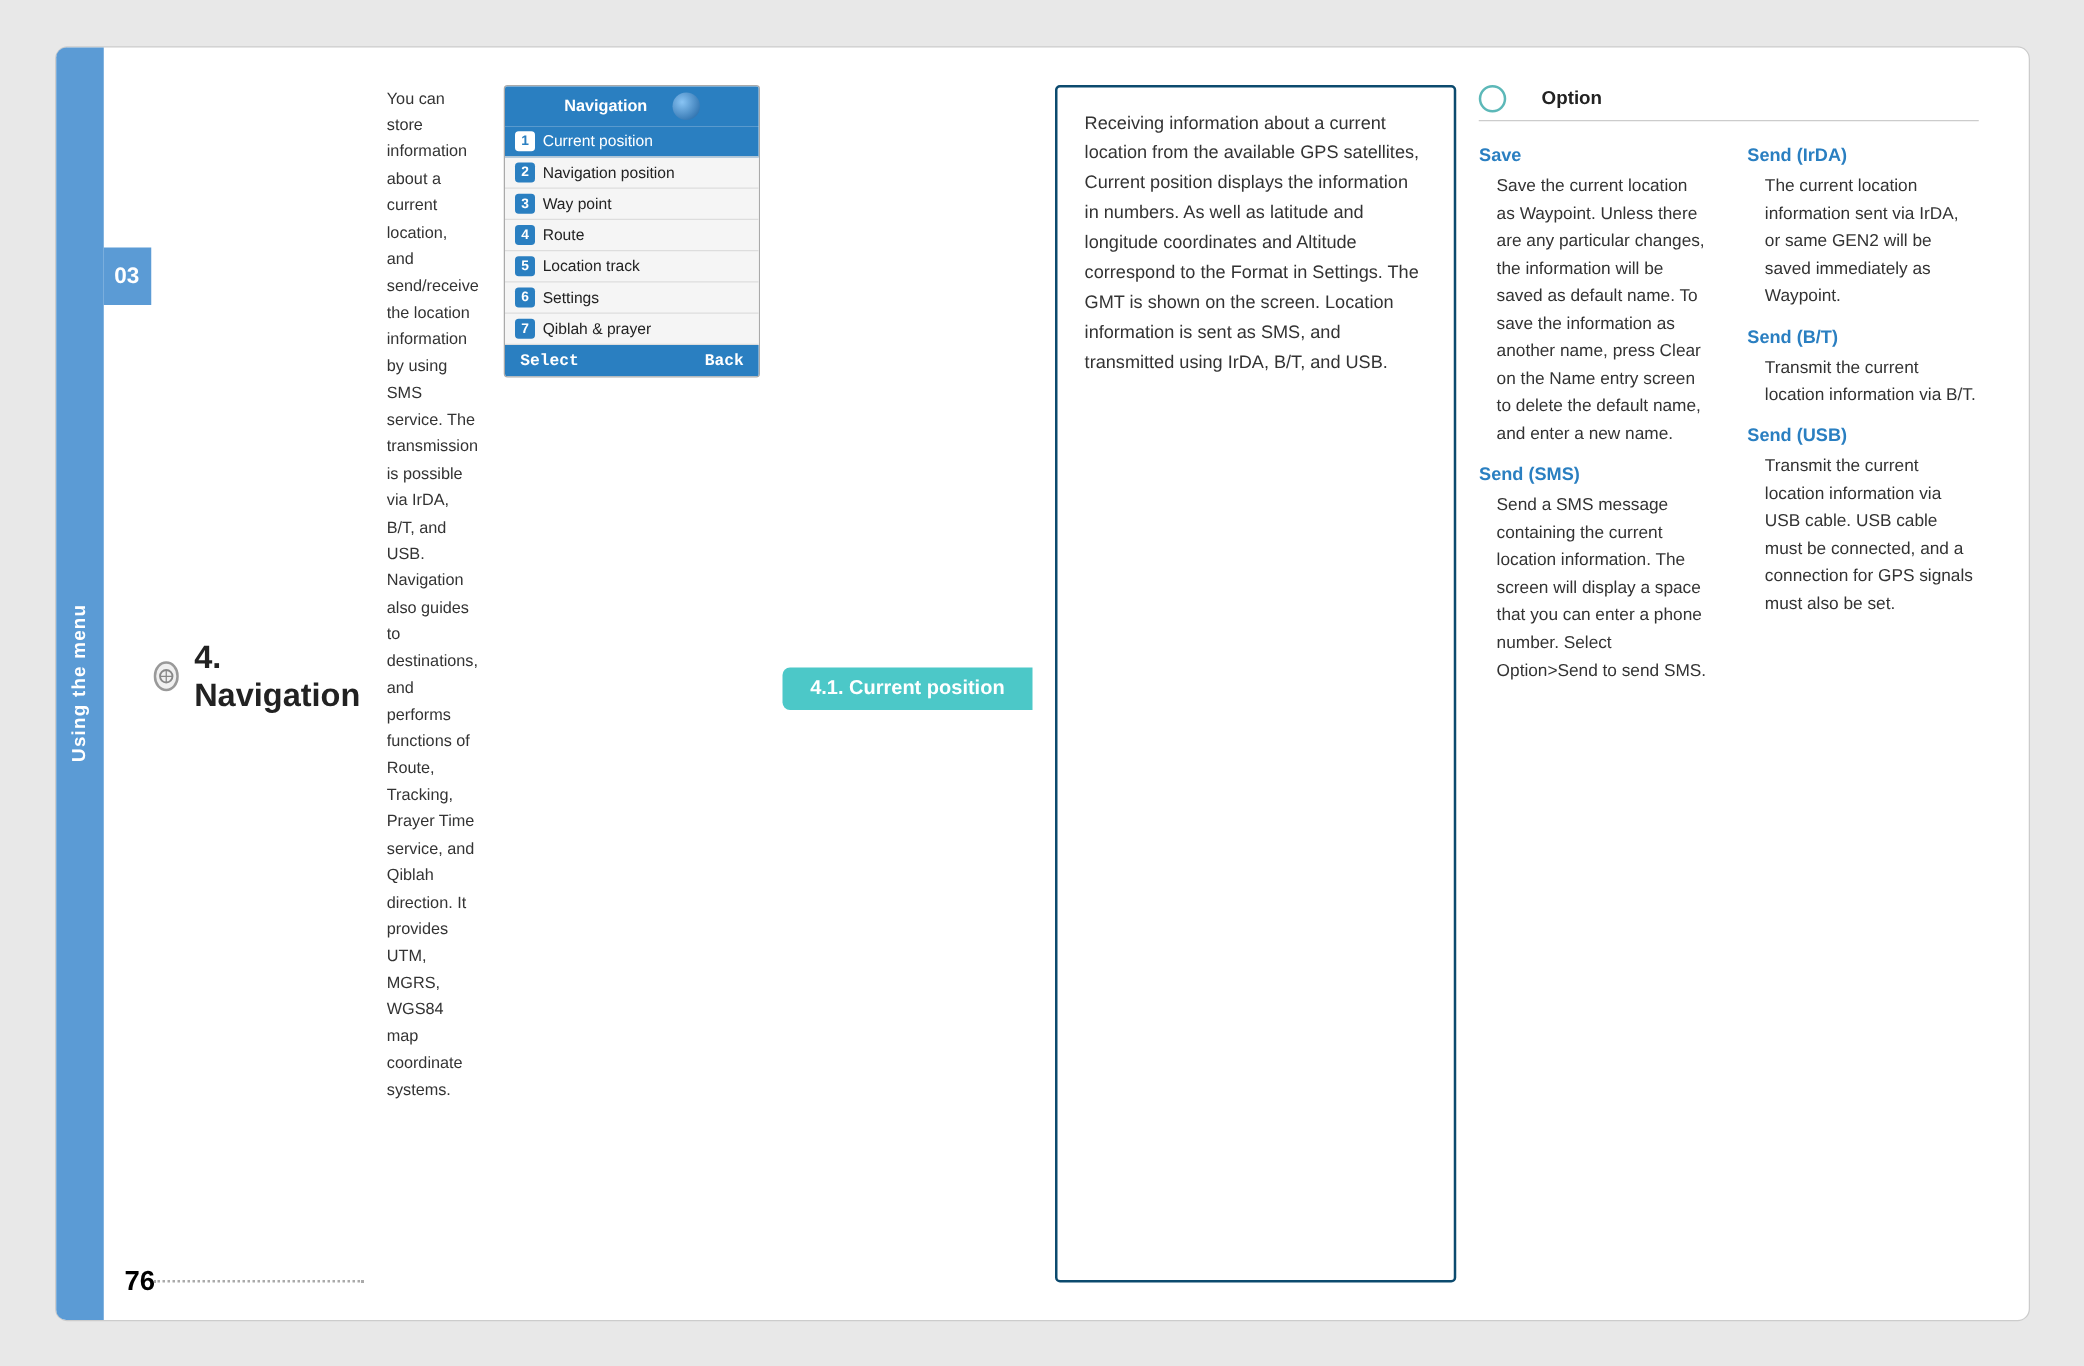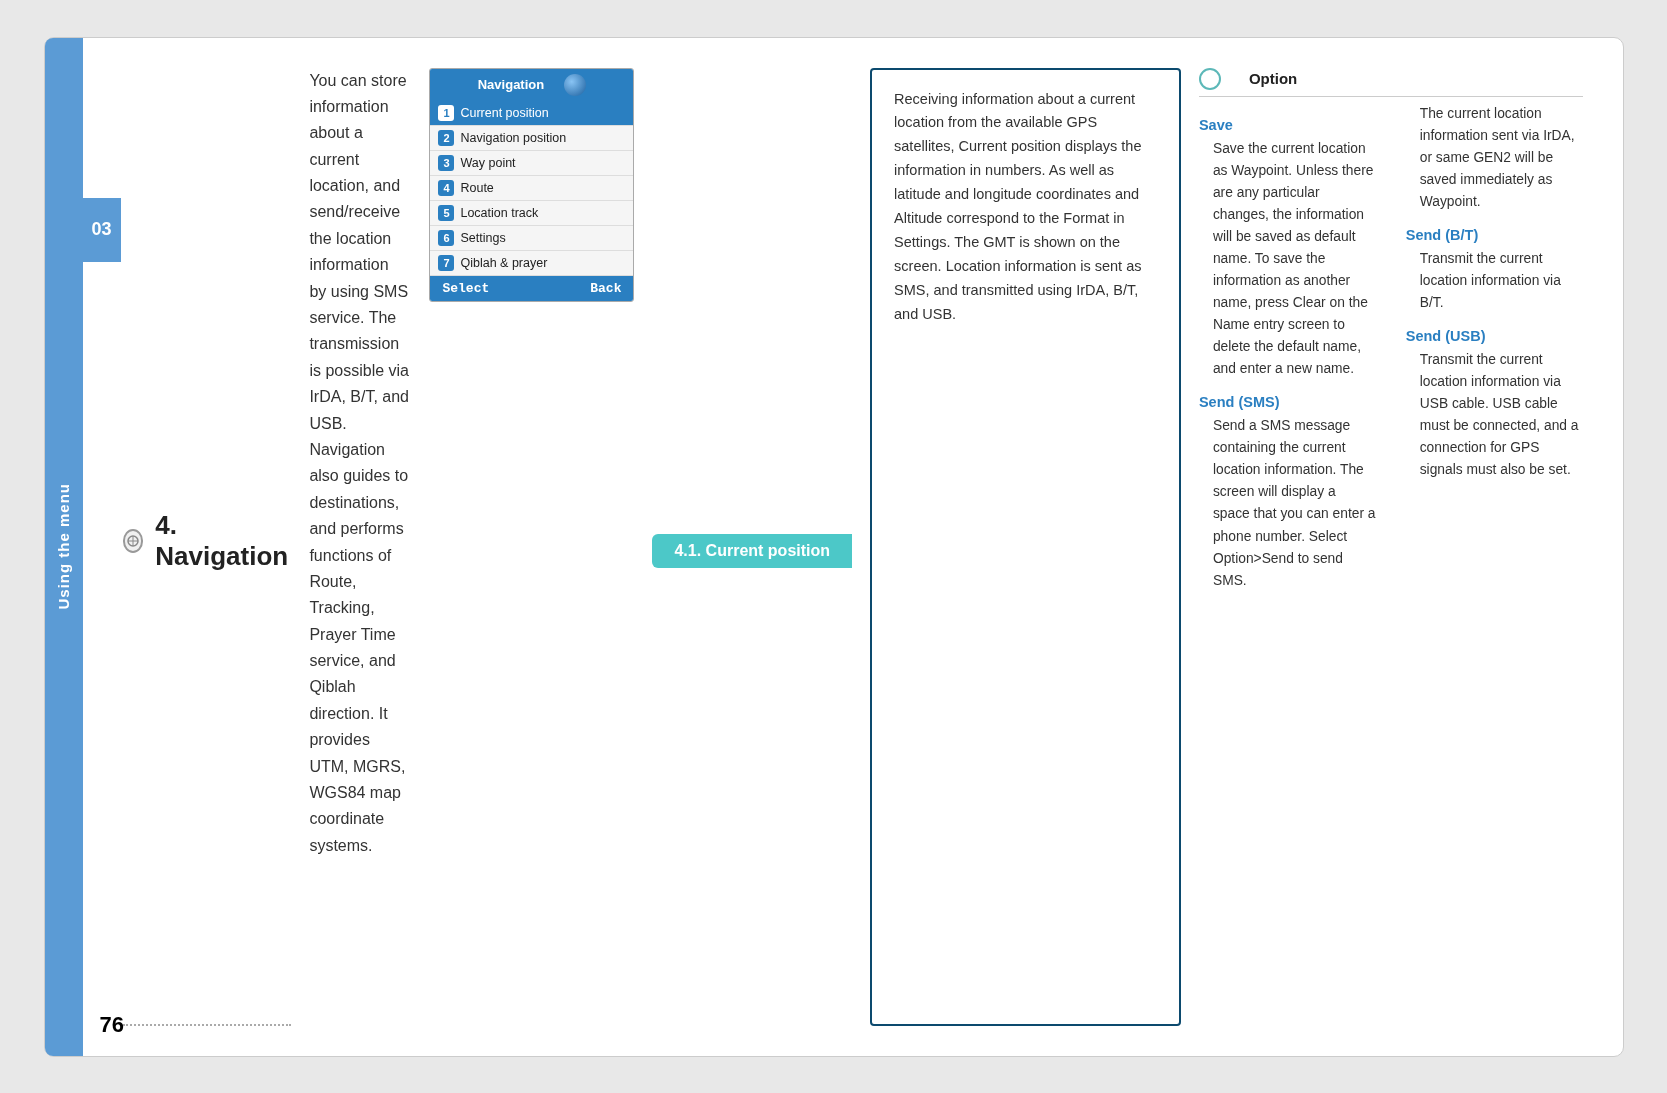--- a/index.html
+++ b/index.html
@@ -71,21 +71,21 @@
       font-weight: bold;
       color: #222;
     }
     
     .intro-area {
       display: flex;
       gap: 20px;
       align-items: flex-start;
     }
     .intro-text {
-      font-size: 16px;
+      font-size: 13px;
       color: #333;
       line-height: 1.65;
       flex: 1;
     }
     
     .nav-widget {
       width: 205px;
       flex-shrink: 0;
       border: 1px solid #aaa;
       border-radius: 3px;
@@ -234,21 +234,21 @@
       font-size: 22px;
       font-weight: bold;
       color: #000000;
     }
     
     .chapter-badge {
       position: absolute;
       left: 38px;
       top: 160px;
       width: 38px;
-      height: 64px;
+      height: 46px;
       background: #5b9bd5;
       display: flex;
       align-items: center;
       justify-content: center;
       color: white;
       font-size: 18px;
       font-weight: bold;
     }
   </style>
 </head>
@@ -342,20 +342,21 @@
 
           <div class="option-item-title">Save</div>
           <div class="option-item-text">Save the current location as Waypoint. Unless there are any particular changes, the information will be saved as default name. To save the information as another name, press Clear on the Name entry screen to delete the default name, and enter a new name.</div>
 
           <div class="option-item-title">Send (SMS)</div>
           <div class="option-item-text">Send a SMS message containing the current location information. The screen will display a space that you can enter a phone number. Select Option&gt;Send to send SMS.</div>
         </div>
 
         <div>
 
+          <div class="option-item-title">Send (IrDA)</div>
           <div class="option-item-text">The current location information sent via IrDA, or same GEN2 will be saved immediately as Waypoint.</div>
 
           <div class="option-item-title">Send (B/T)</div>
           <div class="option-item-text">Transmit the current location information via B/T.</div>
 
           <div class="option-item-title">Send (USB)</div>
           <div class="option-item-text">Transmit the current location information via USB cable. USB cable must be connected, and a connection for GPS signals must also be set.</div>
         </div>
       </div>
     </div>

